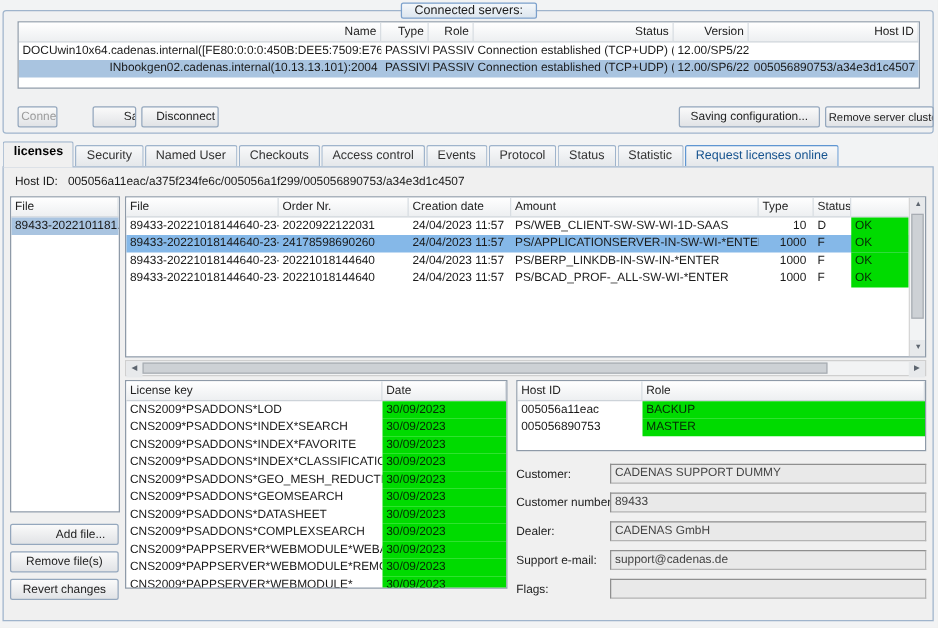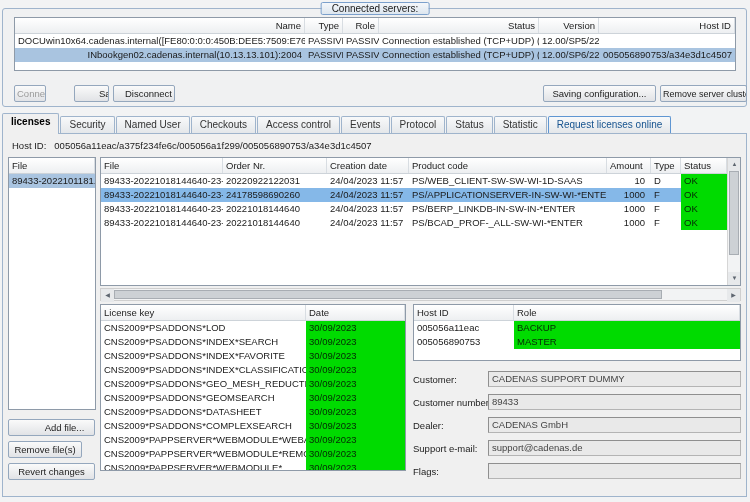--- a/index.html
+++ b/index.html
@@ -114,21 +114,20 @@
       <div class="c">89433-2022101181...</div>
     </div>
   </div>
 
   <div class="tbl" style="left:100px;top:157px;width:641px;height:129px;">
     <div class="lic-content">
       <div class="hrow g-lic">
         <div class="hc">File</div>
         <div class="hc">Order Nr.</div>
         <div class="hc">Creation date</div>
-        <div class="hc">Product code</div>
         <div class="hc">Amount</div>
         <div class="hc">Type</div>
         <div class="hc">Status</div>
       </div>
       <div class="row g-lic">
         <div class="c">89433-20221018144640-23-03-27_jofl.cnsldb</div>
         <div class="c">20220922122031</div>
         <div class="c">24/04/2023 11:57</div>
         <div class="c">PS/WEB_CLIENT-SW-SW-WI-1D-SAAS</div>
         <div class="c amt">10</div>
@@ -251,16 +250,16 @@
   <div class="flbl" style="top:420px;">Dealer:</div>
   <div class="fld" style="top:417px;">CADENAS GmbH</div>
 
   <div class="flbl" style="top:443px;">Support e-mail:</div>
   <div class="fld" style="top:440px;">support@cadenas.de</div>
 
   <div class="flbl" style="top:466px;">Flags:</div>
   <div class="fld" style="top:463px;"></div>
 
   <button class="btn" style="left:8px;top:419px;width:87px;padding-left:28px;">Add file...</button>
-  <button class="btn" style="left:8px;top:441px;width:74px;">Remove file(s)</button>
+  <button class="btn" style="left:8px;top:441px;width:87px;">Remove file(s)</button>
   <button class="btn" style="left:8px;top:463px;width:87px;">Revert changes</button>
 
 </div>
 
 </body></html>

